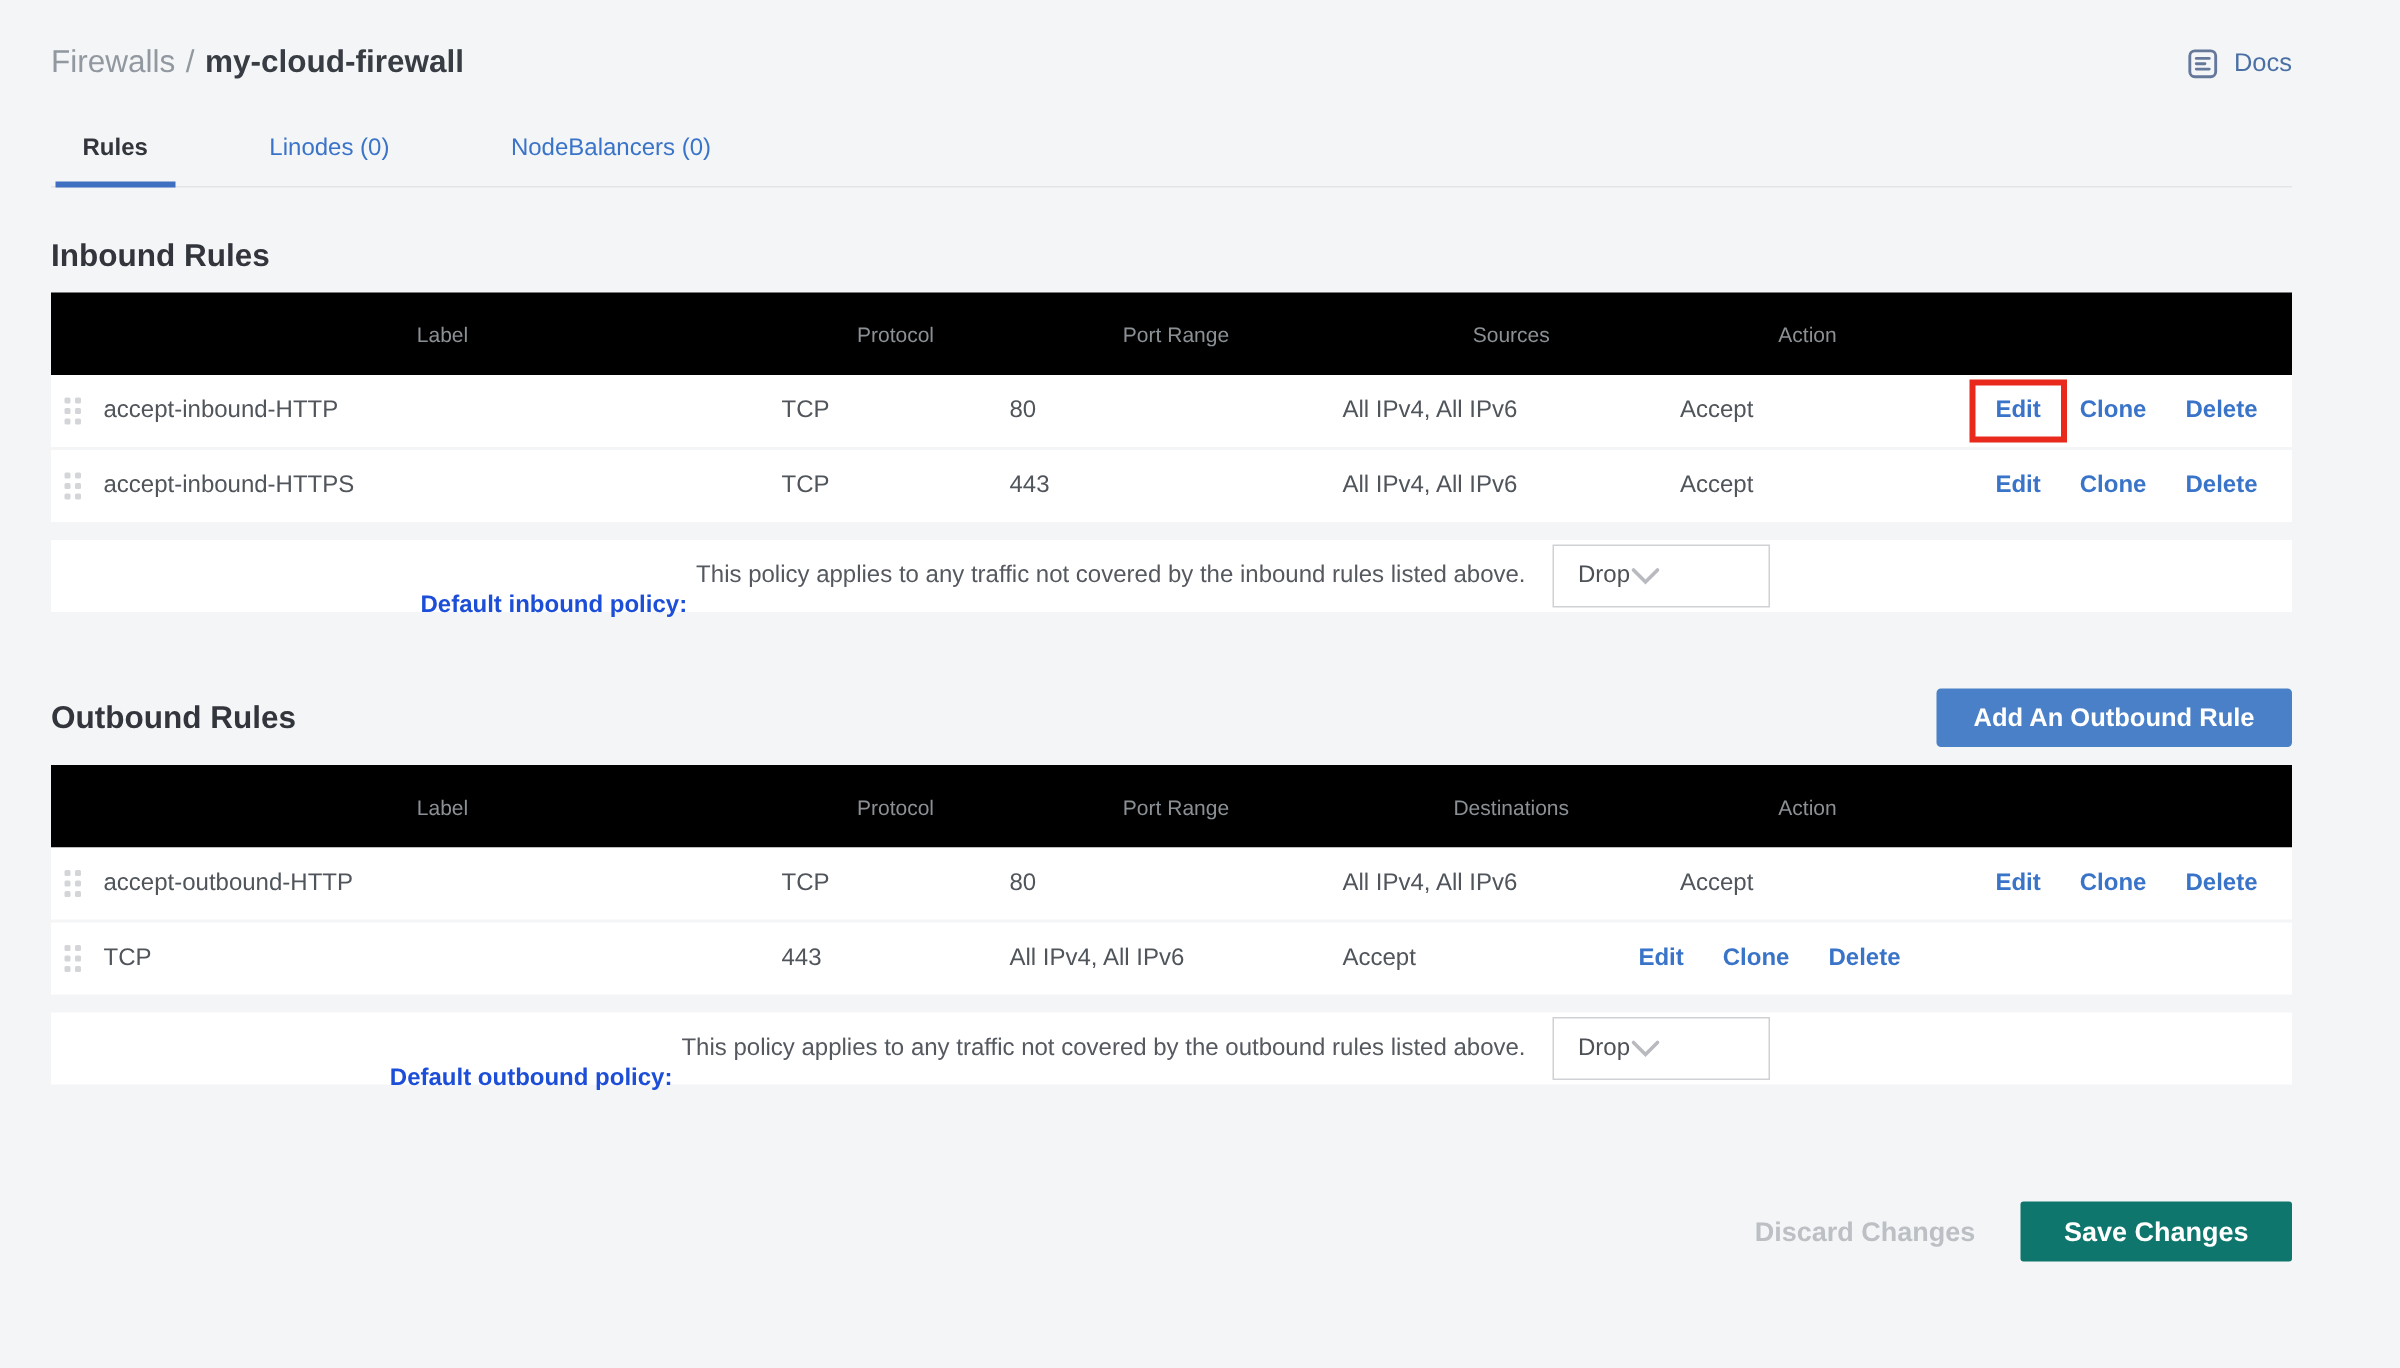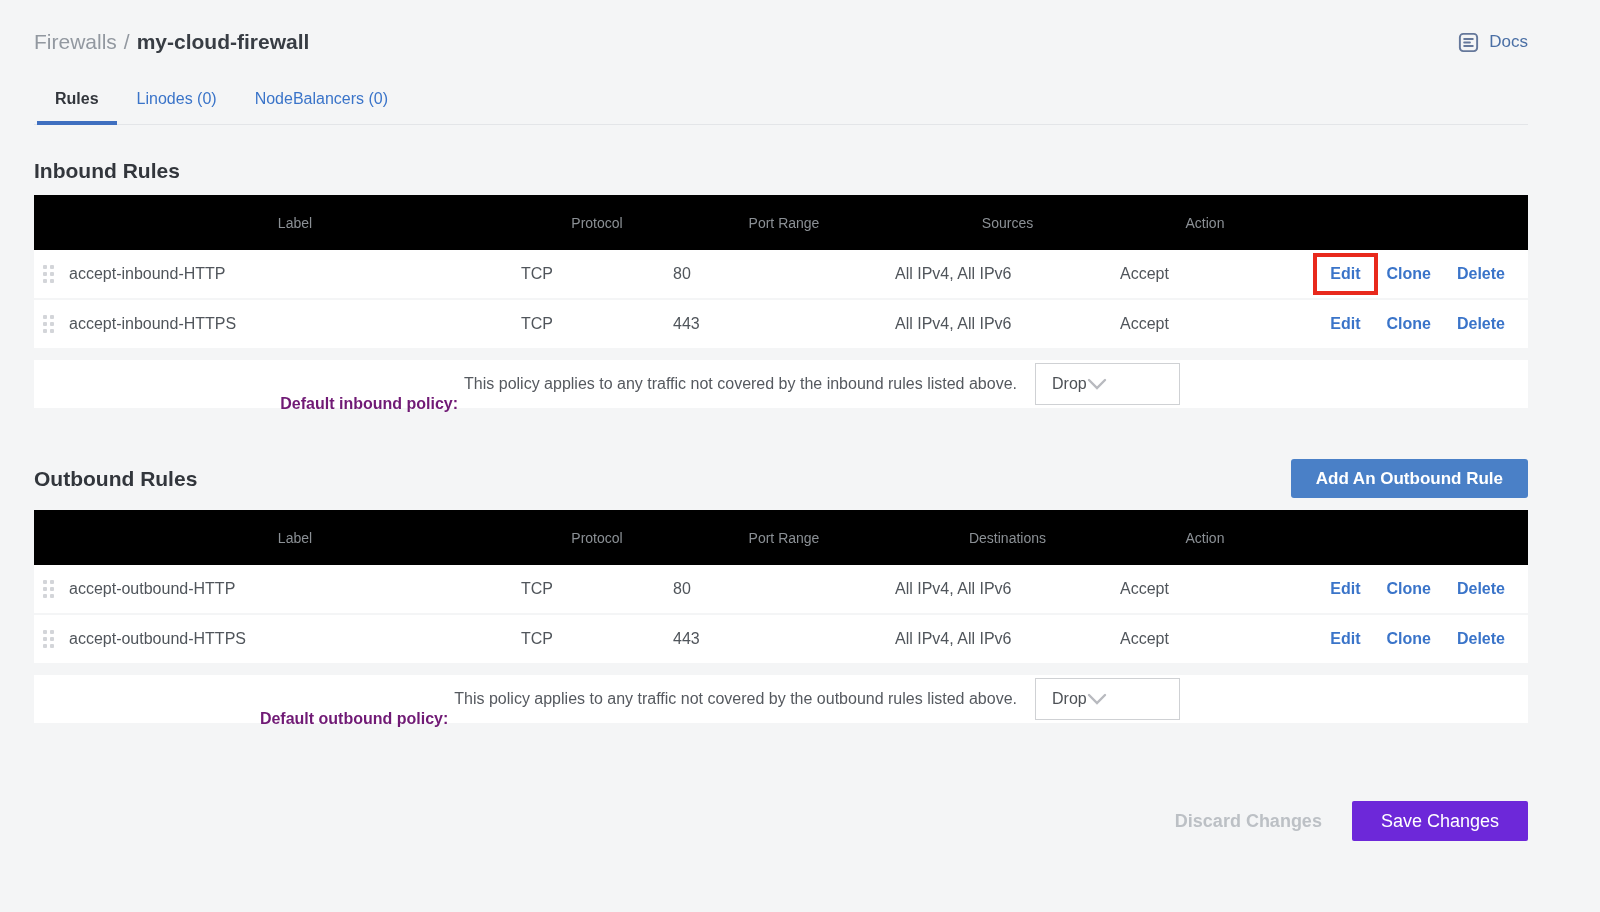--- a/index.html
+++ b/index.html
@@ -15,21 +15,21 @@
   
   .topbar { display: flex; justify-content: space-between; align-items: center; }
   .breadcrumb { font-size: 21px; }
   .crumb-section { color: #9298a0; }
   .crumb-sep { color: #9298a0; margin: 0 7px; }
   .crumb-current { color: #383d44; font-weight: 700; }
   .docs-link { display: flex; align-items: center; gap: 9px; cursor: pointer; }
   .docs-link span { color: #4a6fa5; font-size: 17px; }
 
   
-  .tabs { margin-top: 26px; border-bottom: 1px solid #e3e5e8; display: flex; padding-left: 3px; }
+  .tabs { margin-top: 26px; border-bottom: 1px solid #e3e5e8; display: flex; padding-left: 3px; gap: 43px; }
   .tab {
     font-size: 16px; padding: 10px 18px 13px; margin-bottom: -1px;
     color: #3a74c9; cursor: pointer; border-bottom: 4px solid transparent;
   }
   .tab.active { color: #32363c; font-weight: 700; border-bottom-color: #3f6fc0; }
   .tab + .tab { margin-left: 2px; }
 
   
   .section { margin-top: 34px; }
   .section-head { display: flex; justify-content: space-between; align-items: center; }
@@ -62,40 +62,40 @@
     display: inline-flex; align-items: center;
     border: 4px solid #e8291c; padding: 8px 13px; margin: -12px -17px;
   }
 
   
   .policy-row {
     margin-top: 12px; background: #fff; height: 48px;
     display: flex; align-items: center; justify-content: flex-end;
     padding-right: 348px; font-size: 16px;
   }
-  .policy-bold { font-weight: 700; color: #701a75; margin-top: 40px; }
+  .policy-bold { font-weight: 700; color: #1d4ed8; margin-top: 40px; }
   .policy-rest { color: #55595f; margin-left: 6px; }
   .select {
     margin-left: 18px; width: 145px; height: 42px; background: #fff;
     border: 1px solid #cfd1d4; display: flex; align-items: center;
     justify-content: flex-start; padding: 0 14px 0 16px; cursor: pointer;
     color: #4d5156; font-size: 16px; flex: none;
   }
 
   .section.outbound { margin-top: 51px; }
 
   
   .footer { margin-top: 78px; display: flex; justify-content: flex-end; gap: 30px; }
   .discard-btn {
     background: none; border: none; cursor: pointer; font-family: inherit;
     color: #bcc0c5; font-size: 18px; font-weight: 700;
   }
   .save-btn {
-    background: #6d28d9; color: #fff; border: none; cursor: pointer;
-    font-family: inherit; font-size: 18px; font-weight: 400;
+    background: #0f766e; color: #fff; border: none; cursor: pointer;
+    font-family: inherit; font-size: 18px; font-weight: 700;
     height: 40px; padding: 0 29px; border-radius: 2px;
   }
 </style>
 </head>
 <body>
 
 <div class="container">
 
   <div class="topbar">
     <div class="breadcrumb">
@@ -239,21 +239,20 @@
         <div>
             <span class="drag-handle">
               <i></i>
               <i></i>
               <i></i>
               <i></i>
               <i></i>
               <i></i>
             </span>
           </div>
-        <div>accept-outbound-HTTPS</div>
         <div>TCP</div>
         <div>443</div>
         <div>All IPv4, All IPv6</div>
         <div>Accept</div>
         <div class="links-cell">
           <a class="link">Edit</a>
           <a class="link">Clone</a>
           <a class="link">Delete</a>
         </div>
       </div>

